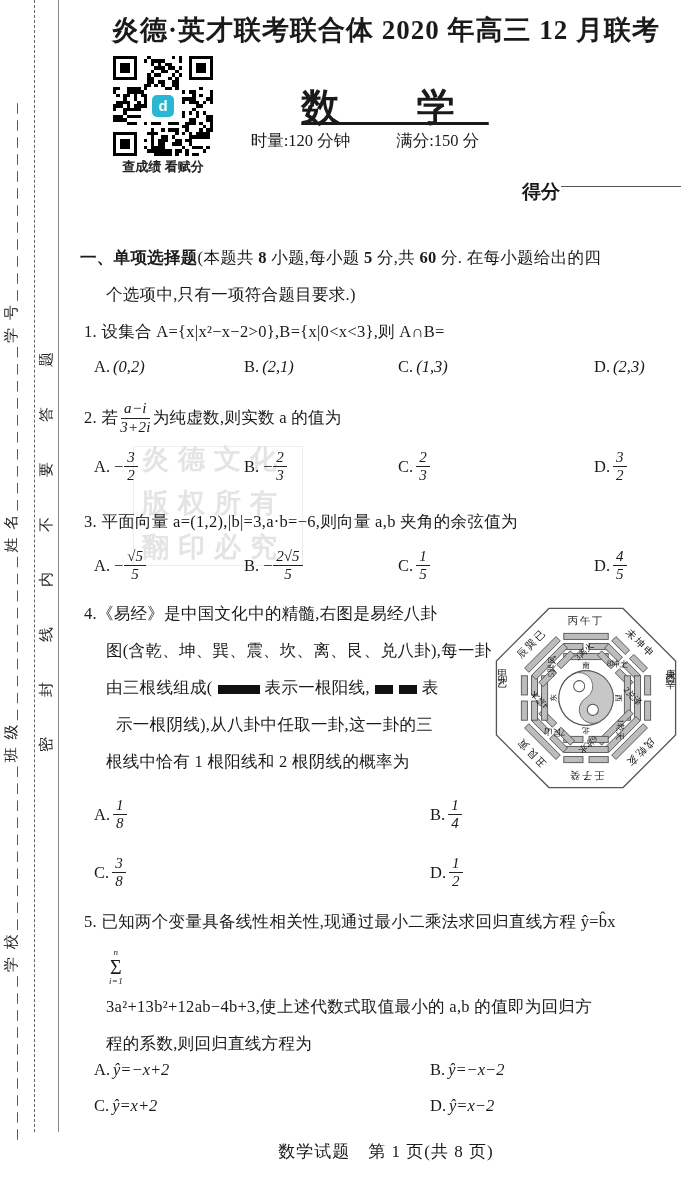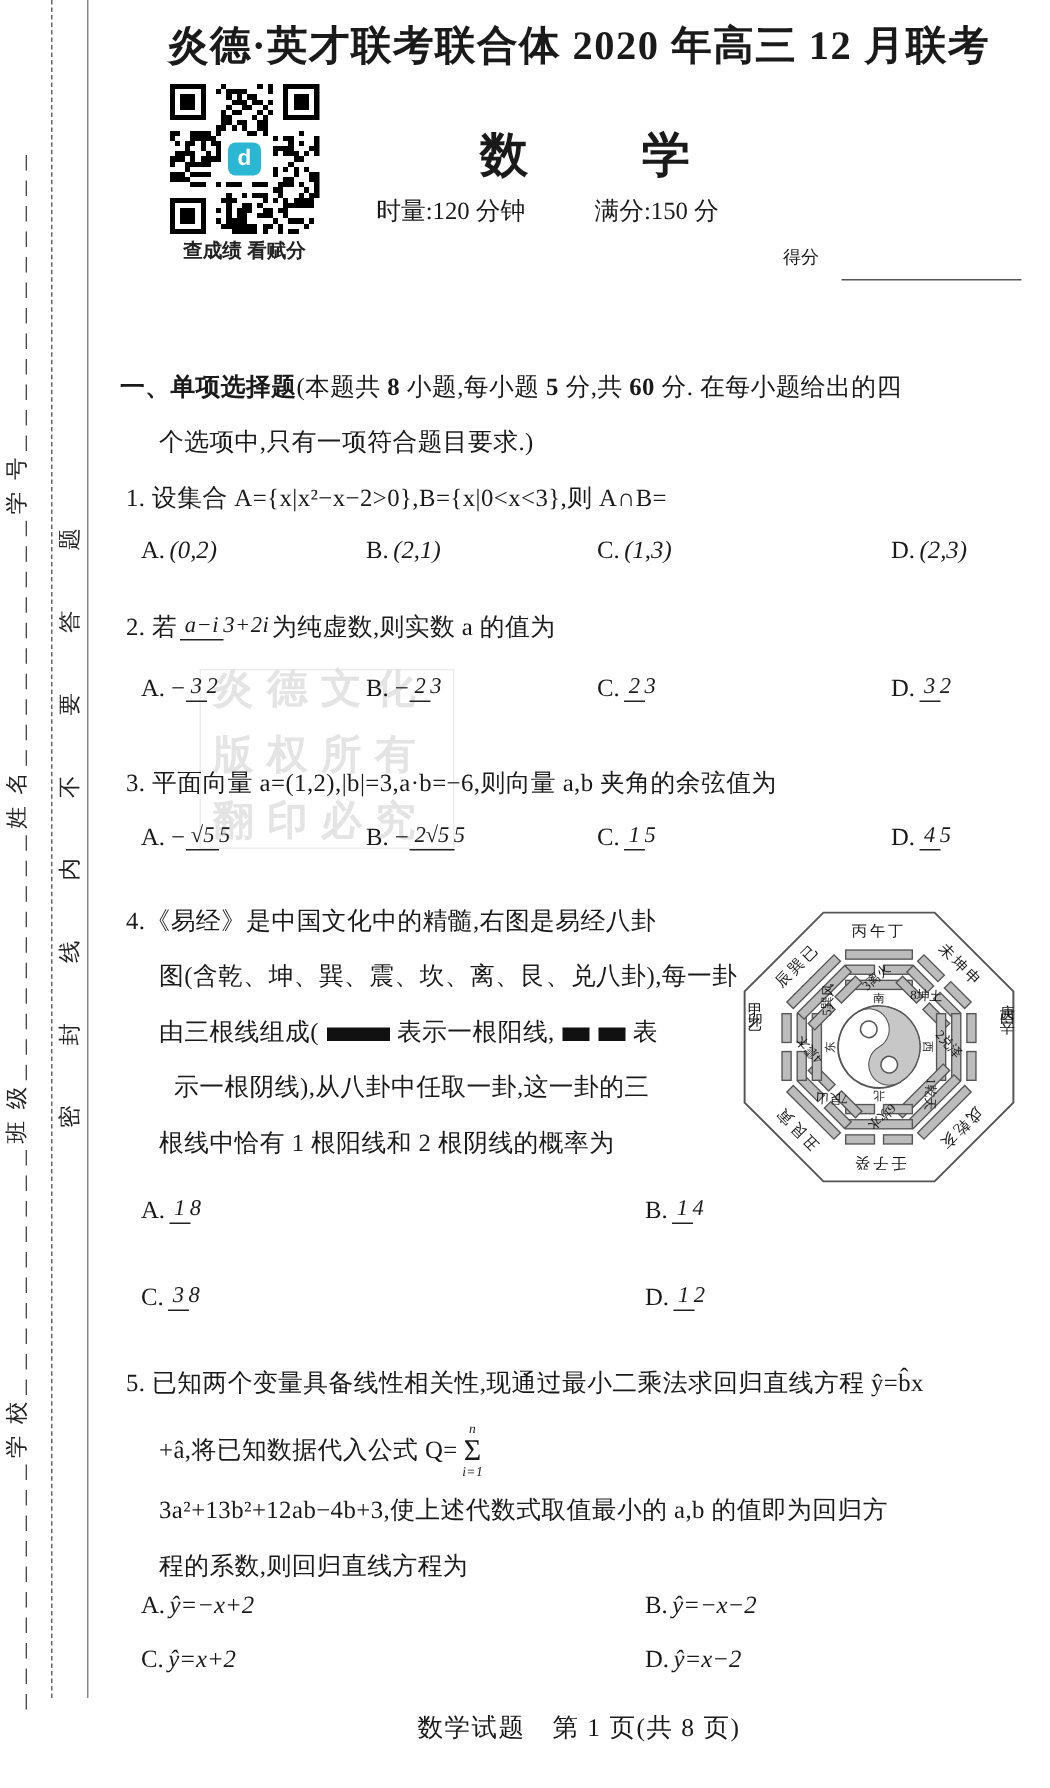--- a/index.html
+++ b/index.html
@@ -17,31 +17,31 @@
   .wm div{position:absolute;left:8px;width:220px;font-size:27px;font-weight:bold;color:#e4e4e4;letter-spacing:9px;white-space:nowrap;}
   
   .title{left:80px;top:12px;width:612px;text-align:center;font-size:27px;font-weight:bold;letter-spacing:1px;}
   .qr-wrap{left:113px;top:56px;width:100px;}
   .qr-wrap svg{display:block;width:100px;height:100px;}
   .qr-logo{position:absolute;left:36px;top:36px;width:28px;height:28px;background:#fff;border-radius:6px;
            display:flex;align-items:center;justify-content:center;}
   .qr-logo span{width:22px;height:22px;background:#29b7d3;border-radius:5px;color:#fff;font-family:"Liberation Sans",sans-serif;
            font-weight:bold;font-size:15px;line-height:22px;text-align:center;display:block;}
   .qr-cap{margin-top:2px;text-align:center;font-family:"Liberation Sans",sans-serif;font-weight:bold;font-size:13px;color:#222;}
-  .subject{left:84px;top:82px;width:612px;text-align:center;font-size:32px;font-weight:bold;letter-spacing:34px;text-indent:34px;}
+  .subject{left:72px;top:82px;width:612px;text-align:center;font-size:38px;font-weight:bold;letter-spacing:34px;text-indent:34px;text-decoration:underline;}
   .examinfo{left:80px;top:130px;width:570px;display:flex;justify-content:center;gap:46px;font-size:16.5px;}
-  .score-label{left:522px;top:163px;font-family:"Liberation Sans",sans-serif;font-weight:normal;font-size:12px;}
+  .score-label{left:522px;top:179px;font-family:"Liberation Sans",sans-serif;font-weight:bold;font-size:19px;}
   .score-line{left:561px;top:186px;width:120px;border-bottom:1.5px solid #555;}
   
   .line{position:absolute;font-size:16.5px;letter-spacing:0.3px;white-space:nowrap;z-index:1;}
   b.n{font-family:inherit;}
   .optrow{position:absolute;left:0;width:700px;height:30px;z-index:1;}
   .opt{position:absolute;display:inline-flex;align-items:center;font-size:16.5px;white-space:nowrap;}
   .opt .val{font-style:italic;margin-left:3px;}
-  .frac{display:inline-flex;flex-direction:row;align-items:center;line-height:1.15;font-size:15px;vertical-align:middle;font-style:italic;}
+  .frac{display:inline-flex;flex-direction:column;align-items:center;line-height:1.15;font-size:15px;vertical-align:middle;font-style:italic;}
   .frac .num{border-bottom:1.2px solid #222;padding:0 3px;}
   .flexline{display:flex;align-items:center;}
   .sum{display:inline-flex;flex-direction:column;align-items:center;line-height:1;margin:0 3px;}
   .sum .lim{font-size:9px;font-style:italic;}
   .sum .sigma{font-size:20px;}
   .yang{display:inline-block;width:42px;height:9px;background:#111;vertical-align:middle;margin:0 5px;}
   .yin{display:inline-flex;width:42px;height:9px;justify-content:space-between;vertical-align:middle;margin:0 5px;}
   .yin i{display:block;width:18px;height:9px;background:#111;}
   
   .figure{left:482px;top:597px;width:208px;height:202px;z-index:1;}
@@ -589,21 +589,20 @@
         <span>D.</span>
         <span class="frac" style="margin-left:3px">
           <span class="num">1</span>
           <span class="den">2</span>
         </span>
       </span>
   </div>
 
   <div class="line" style="left:84px;top:911px">5. 已知两个变量具备线性相关性,现通过最小二乘法求回归直线方程 ŷ=b̂x</div>
   <div class="line flexline" style="left:106px;top:944px;height:46px">
-    <span>+â,将已知数据代入公式 Q=</span>
     <span class="sum">
       <span class="lim">n</span>
       <span class="sigma">Σ</span>
       <span class="lim">i=1</span>
     </span>
   </div>
   <div class="line" style="left:106px;top:996px">3a²+13b²+12ab−4b+3,使上述代数式取值最小的 a,b 的值即为回归方</div>
   <div class="line" style="left:106px;top:1033px">程的系数,则回归直线方程为</div>
   <div class="optrow" style="top:1060px">
     <span class="opt" style="left:94px">

